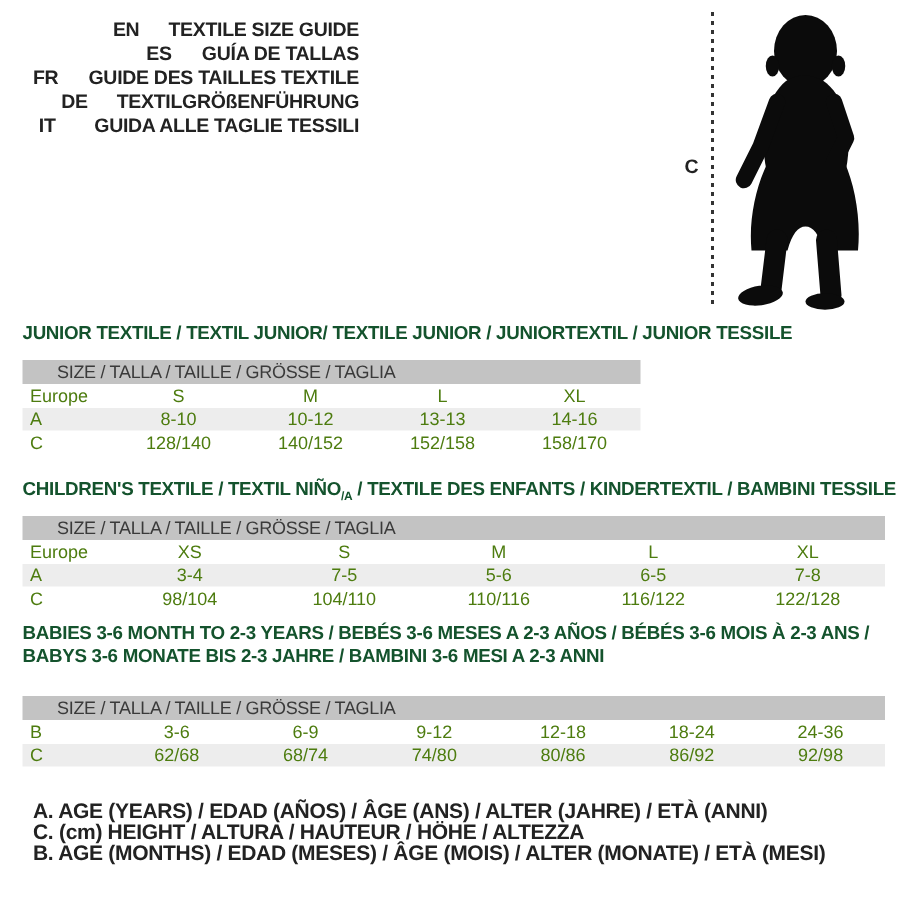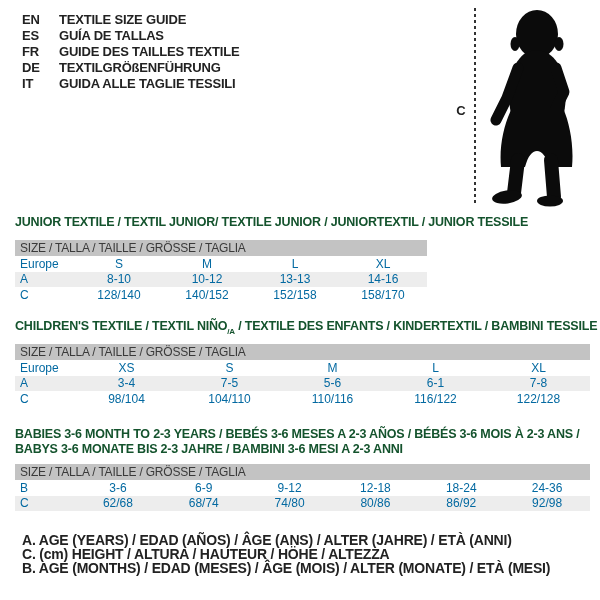--- a/index.html
+++ b/index.html
@@ -3,49 +3,49 @@
 <meta charset="utf-8">
 <style>
   html,body{margin:0;padding:0;background:#ffffff;}
   .page{
     position:relative;width:600px;height:600px;background:#fff;
     font-family:"Liberation Sans",sans-serif;color:#2e2e2e;overflow:hidden;
   }
   
   .lang-block{position:absolute;top:12px;left:22px;}
   .lang-row{display:flex;height:16px;line-height:16px;
-    font-size:13px;font-weight:700;letter-spacing:-0.2px;color:#222;}
+    font-size:13px;font-weight:700;letter-spacing:-0.2px;color:#222;justify-content:flex-end;}
   .lang-code{width:37px;}
   
   .figure{position:absolute;top:0;left:440px;width:160px;height:212px;}
   .dash-line{position:absolute;left:34px;top:8px;width:2px;height:198px;
     background:repeating-linear-gradient(#333 0 3px,transparent 3px 6px);}
   .height-letter{position:absolute;left:13px;top:103px;width:16px;
     font-size:13px;font-weight:700;color:#222;text-align:center;}
   .baby-svg{position:absolute;left:42px;top:4px;}
   
   .section{position:absolute;left:15px;}
   .sec-title{font-size:12.5px;font-weight:700;letter-spacing:-0.2px;color:#14532d;line-height:14.5px;}
   .sec-title sub{font-size:8px;}
   .size-table{margin-top:0;}
-  .size-bar{height:16px;line-height:16px;padding-left:5px;font-size:12px;
+  .size-bar{height:16px;line-height:16px;padding-left:23px;font-size:12px;
     color:#3a3a3a;letter-spacing:-0.2px;box-sizing:border-box;}
-  .t-row{display:grid;height:15.5px;align-items:center;font-size:12px;color:#0369a1;}
+  .t-row{display:grid;height:15.5px;align-items:center;font-size:12px;color:#4d7c0f;}
   .cols4{grid-template-columns:60px repeat(4,1fr);}
   .cols5{grid-template-columns:60px repeat(5,1fr);}
   .cols6{grid-template-columns:60px repeat(6,1fr);}
   .t-label{padding-left:5px;text-align:left;}
   .t-cell{text-align:center;}
   .row-alt{}
   
   .sec-junior-title{top:215px;}
   .sec-junior-table{top:240px;width:412px;}
   .sec-children-title{top:319px;}
   .sec-children-table{top:344px;width:575px;}
-  .sec-babies-title{top:427px;}
+  .sec-babies-title{top:415px;}
   .sec-babies-table{top:464px;width:575px;}
   
   .footnotes{position:absolute;top:533px;left:22px;}
   .footnote{font-size:14px;font-weight:700;letter-spacing:-0.2px;
     line-height:14px;color:#222;}
 </style>
 </head>
 <body>
 
 <div class="page">
@@ -138,21 +138,21 @@
       <div class="t-cell">S</div>
       <div class="t-cell">M</div>
       <div class="t-cell">L</div>
       <div class="t-cell">XL</div>
     </div>
     <div class="t-row cols5 row-alt" style="background: rgb(237, 237, 237);">
       <div class="t-label">A</div>
       <div class="t-cell">3-4</div>
       <div class="t-cell">7-5</div>
       <div class="t-cell">5-6</div>
-      <div class="t-cell">6-1</div>
+      <div class="t-cell">6-5</div>
       <div class="t-cell">7-8</div>
     </div>
     <div class="t-row cols5">
       <div class="t-label">C</div>
       <div class="t-cell">98/104</div>
       <div class="t-cell">104/110</div>
       <div class="t-cell">110/116</div>
       <div class="t-cell">116/122</div>
       <div class="t-cell">122/128</div>
     </div>

